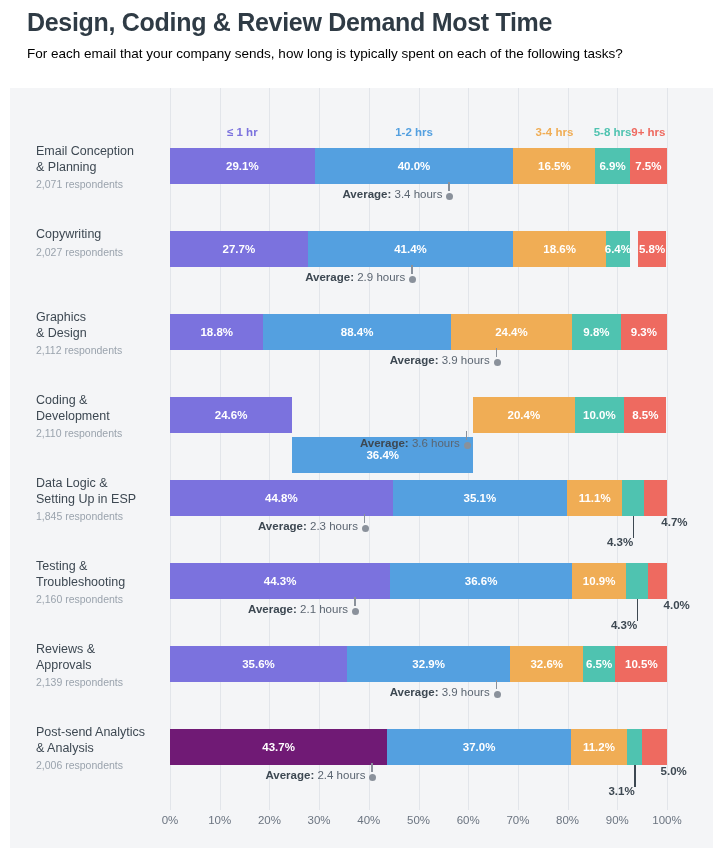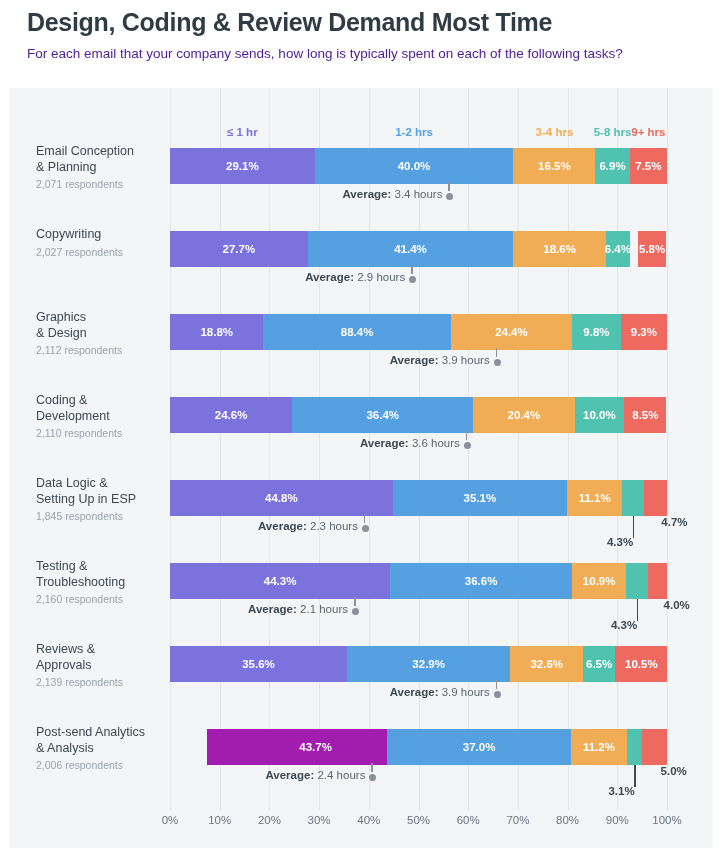--- a/index.html
+++ b/index.html
@@ -23,21 +23,21 @@
   .chart-title {
     font-size: 25px;
     font-weight: bold;
     color: #2f3b45;
     letter-spacing: -0.3px;
     line-height: 1.15;
     margin: 0 0 9px 0;
   }
   .chart-subtitle {
     font-size: 13.5px;
-    color: #4c1d95;
+    color: #000000;
     line-height: 1.2;
     margin: 0;
   }
 
   
   .card {
     position: absolute;
     left: 10px;
     top: 88px;
     width: 703px;
@@ -267,21 +267,21 @@
         <div class="avg-stem"></div>
         <div class="avg-dot"></div>
       </div>
       <div class="row-label" style="top: 305px;">
         <div class="name">Coding &amp;
 Development</div>
         <div class="respondents">2,110 respondents</div>
       </div>
       <div class="bar" style="top: 309px; left: 160px; width: 497px;">
         <div class="seg" style="left: 0px; width: 122.262px; background: rgb(123, 114, 222);">24.6%</div>
-        <div class="seg" style="left: 122.262px; width: 180.908px; background: rgb(84, 160, 224);">36.4%</div>
+        <div class="seg" style="left: 122.262px; width: 180.908px; background: rgb(84, 160, 224); margin-top: 40px;">36.4%</div>
         <div class="seg" style="left: 303.17px; width: 101.388px; background: rgb(240, 173, 85);">20.4%</div>
         <div class="seg" style="left: 404.558px; width: 49.7px; background: rgb(79, 195, 176);">10.0%</div>
         <div class="seg" style="left: 454.258px; width: 42.245px; background: rgb(238, 106, 96);">8.5%</div>
       </div>
       <div class="avg" style="left: 449.835px; top: 349px;"><b>Average: </b><span>3.6 hours</span></div>
       <div style="position: absolute; left: 449.835px; top: 349px;">
         <div class="avg-stem"></div>
         <div class="avg-dot"></div>
       </div>
       <div class="row-label" style="top: 388px;">
@@ -340,21 +340,21 @@
       <div style="position: absolute; left: 479.655px; top: 598px;">
         <div class="avg-stem"></div>
         <div class="avg-dot"></div>
       </div>
       <div class="row-label" style="top: 637px;">
         <div class="name">Post-send Analytics
 &amp; Analysis</div>
         <div class="respondents">2,006 respondents</div>
       </div>
       <div class="bar" style="top: 641px; left: 160px; width: 497px;">
-        <div class="seg" style="left: 0px; width: 217.189px; background: #a21caf; margin-left: 37px;">43.7%</div>
+        <div class="seg" style="left: 0px; width: 217.189px; background: #701a75;">43.7%</div>
         <div class="seg" style="left: 217.189px; width: 183.89px; background: rgb(84, 160, 224);">37.0%</div>
         <div class="seg" style="left: 401.079px; width: 55.664px; background: rgb(240, 173, 85);">11.2%</div>
         <div class="seg" style="left: 456.743px; width: 15.407px; background: rgb(79, 195, 176);"></div>
         <div class="seg" style="left: 472.15px; width: 24.85px; background: rgb(238, 106, 96);"></div>
       </div>
       <div class="callout" style="left: 598.447px; top: 697px;">3.1%</div>
       <div class="callout-line" style="left: 624.447px; top: 677px; height: 22px;"></div>
       <div class="callout" style="left: 650.575px; top: 677px;">5.0%</div>
       <div class="avg" style="left: 355.405px; top: 681px;"><b>Average: </b><span>2.4 hours</span></div>
       <div style="position: absolute; left: 355.405px; top: 681px;">

